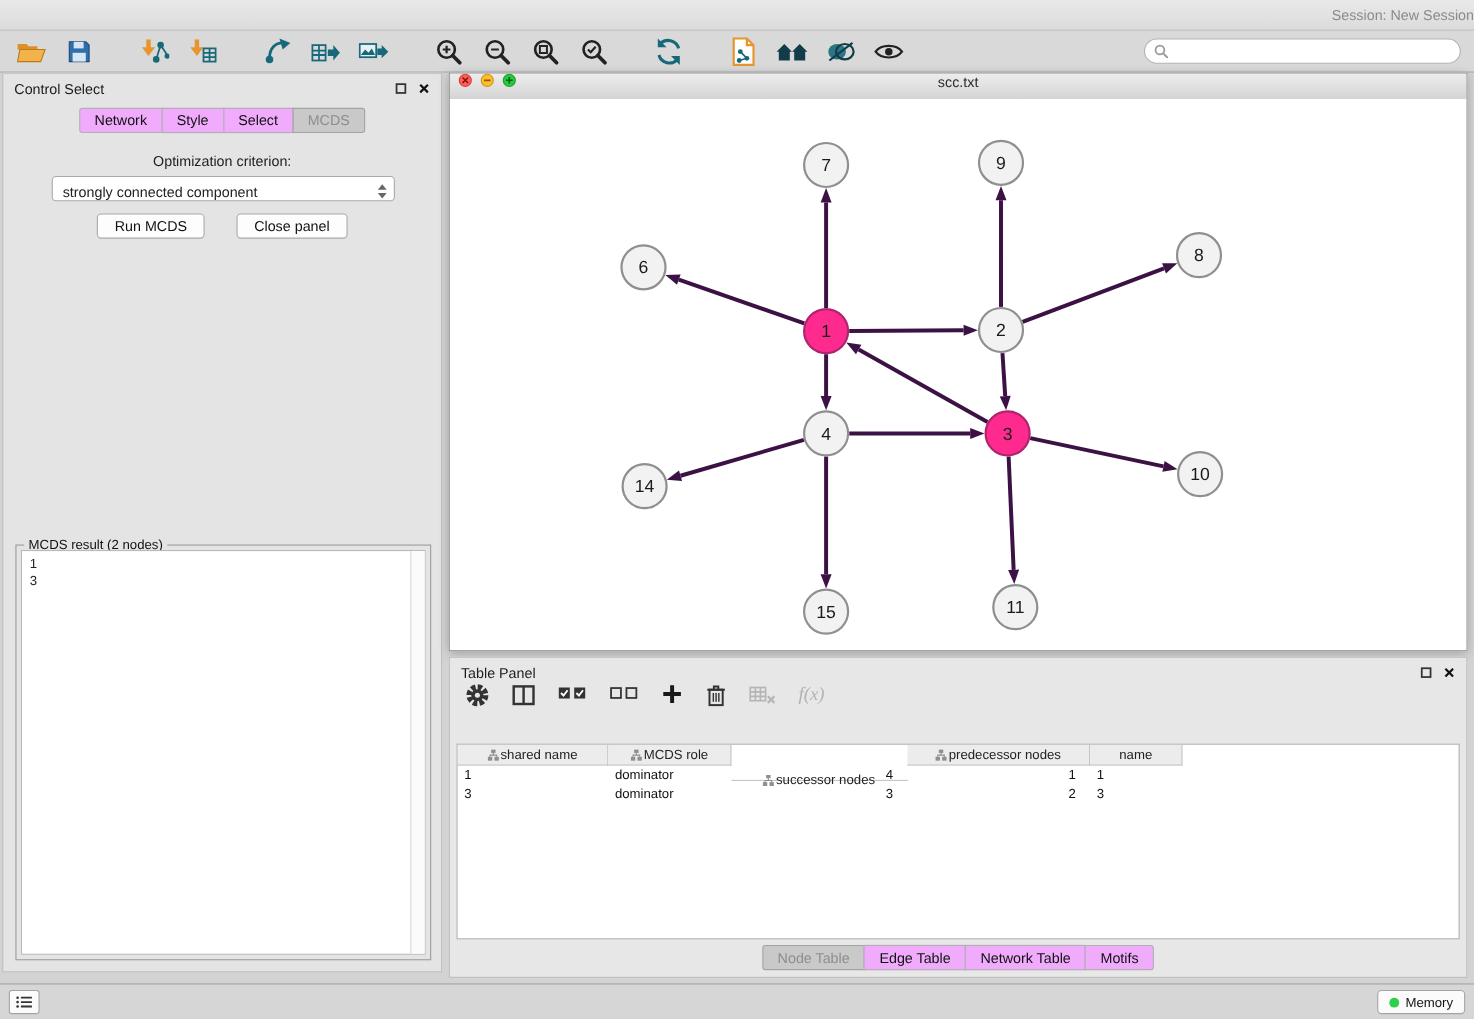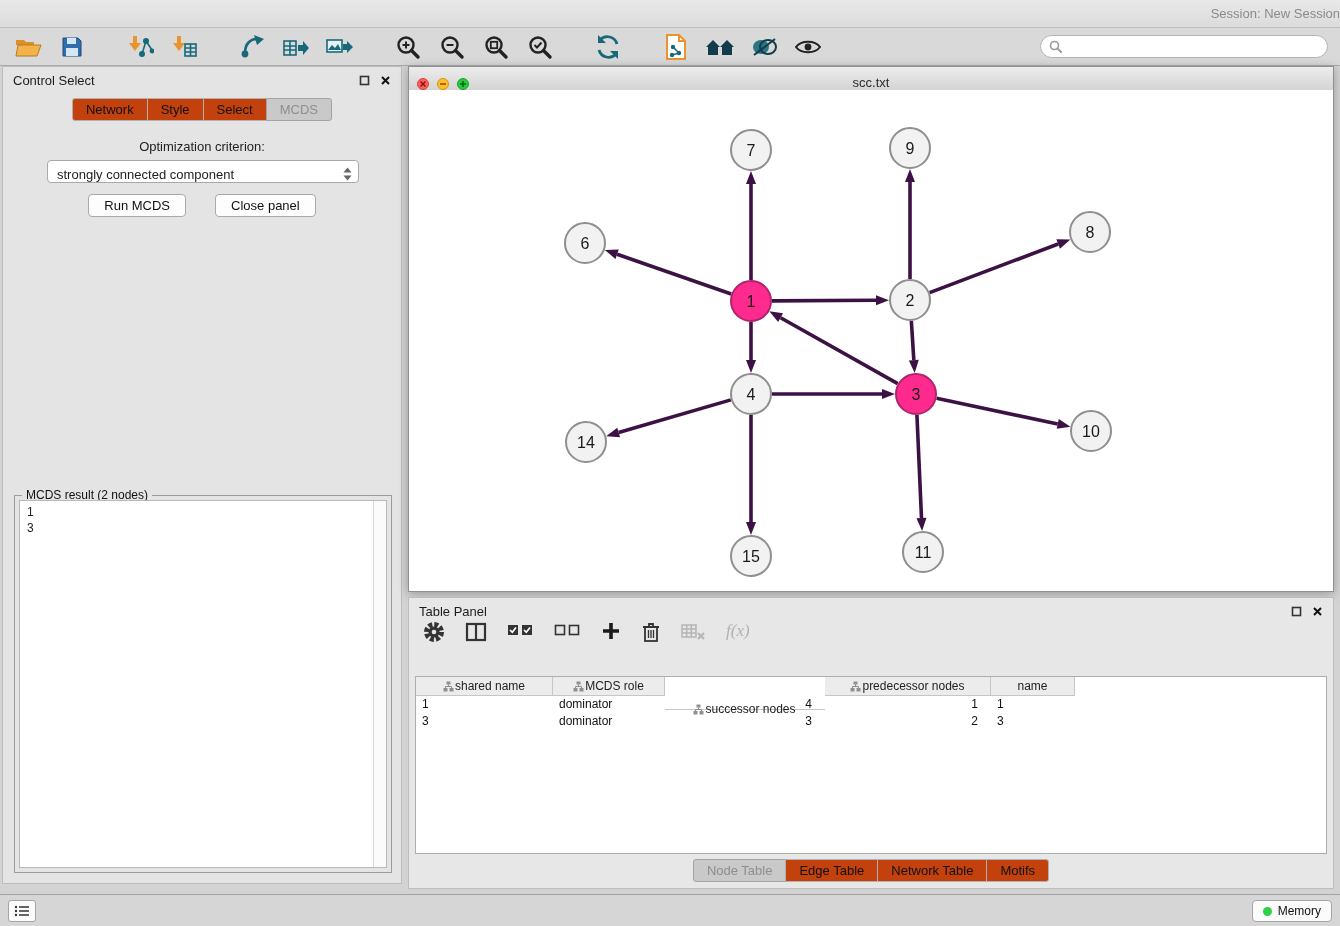--- a/index.html
+++ b/index.html
@@ -13,37 +13,37 @@
 .spacer{width:24px;flex:0 0 auto}
 .search{position:absolute;right:12px;top:7px;width:288px;height:23px;border:1px solid #b3b3b3;border-radius:12px;background:#fff;display:flex;align-items:center;padding:0 8px;gap:6px}
 .search input{border:none;outline:none;flex:1;font-size:12px;background:transparent;font-family:"Liberation Sans",sans-serif}
 
 
 .control-panel{position:absolute;left:2px;top:66px;width:400px;height:818px;background:#e4e4e4;border:1px solid #bdbdbd}
 .panel-header{height:26px;display:flex;align-items:center;padding:0 10px;font-size:13px;color:#1c1c1c}
 .panel-header .hspace{flex:1}
 .win-mini{margin-left:10px;display:flex;align-items:center}
 .cp-tabs{position:absolute;left:0;top:31px;width:100%;display:flex;justify-content:center}
-.tab{padding:3px 13px;background:#c2410c;border:1px solid #b0b0b0;margin-left:-1px;font-size:13px;color:#111;white-space:nowrap}
+.tab{padding:3px 13px;background:#f0abfc;border:1px solid #b0b0b0;margin-left:-1px;font-size:13px;color:#111;white-space:nowrap}
 .tab:first-child{border-radius:3px 0 0 3px;margin-left:0}
 .tab:last-child{border-radius:0 3px 3px 0}
 .tab.active{background:#c9c9c9;color:#8e8e8e;border-color:#a3a3a3}
 .opt-label{position:absolute;top:72px;width:100%;text-align:center;font-size:13px}
 .dropdown{position:absolute;top:93px;left:44px;width:312px;height:23px;background:#fff;border:1px solid #a9a9a9;border-radius:4px;display:flex;align-items:flex-end;padding:0 4px 0 9px;font-size:13px}
 .dropdown .dval{flex:1}
 .btn-row{position:absolute;top:127px;left:0;width:100%;display:flex;justify-content:center;gap:29px}
 .btn{background:#fdfdfd;border:1px solid #a9a9a9;border-radius:4px;padding:3px 15px;font-size:13px;color:#111}
 .result-box{position:absolute;left:11px;top:428px;width:378px;height:378px;border:1px solid #9c9c9c}
 .result-label{position:absolute;top:-8px;left:7px;background:#e4e4e4;padding:0 4px;font-size:12px;color:#111}
 .result-list{position:absolute;top:4px;left:4px;right:4px;bottom:4px;background:#fff;border:1px solid #b9b9b9;font-size:12px;padding:3px 7px;line-height:16px}
 .result-scroll{position:absolute;top:5px;bottom:5px;right:5px;width:13px;border-left:1px solid #d8d8d8;background:#fbfbfb}
 
 
 .network-window{position:absolute;left:408px;top:66px;width:926px;height:526px;border:1px solid #8f8f8f;background:#fff;box-shadow:0 2px 10px rgba(0,0,0,.28)}
-.nw-titlebar{position:relative;height:24px;background:linear-gradient(#ededed,#d4d4d4);border-bottom:1px solid #a5a5a5;display:flex;align-items:flex-end;padding:0 8px}
+.nw-titlebar{position:relative;height:24px;background:linear-gradient(#ededed,#d4d4d4);border-bottom:1px solid #a5a5a5;display:flex;align-items:flex-start;padding:0 8px}
 .nw-title{position:absolute;left:0;width:100%;text-align:center;font-size:13px;color:#2b2b2b}
 .traffic{display:flex;gap:8px;z-index:1}
 .tl{width:12px;height:12px;border-radius:50%;display:flex;align-items:center;justify-content:center}
 .tl.red{background:#ff5f57;border:1px solid #de3f39}
 .tl.yellow{background:#febc2e;border:1px solid #d3980f}
 .tl.green{background:#28c840;border:1px solid #16a527}
 .canvas{position:absolute;left:0;top:23px;width:924px;height:501px;background:#fff;overflow:hidden}
 
 
 .table-panel{position:absolute;left:408px;top:597px;width:926px;height:292px;background:#e7e7e7;border:1px solid #bdbdbd}

